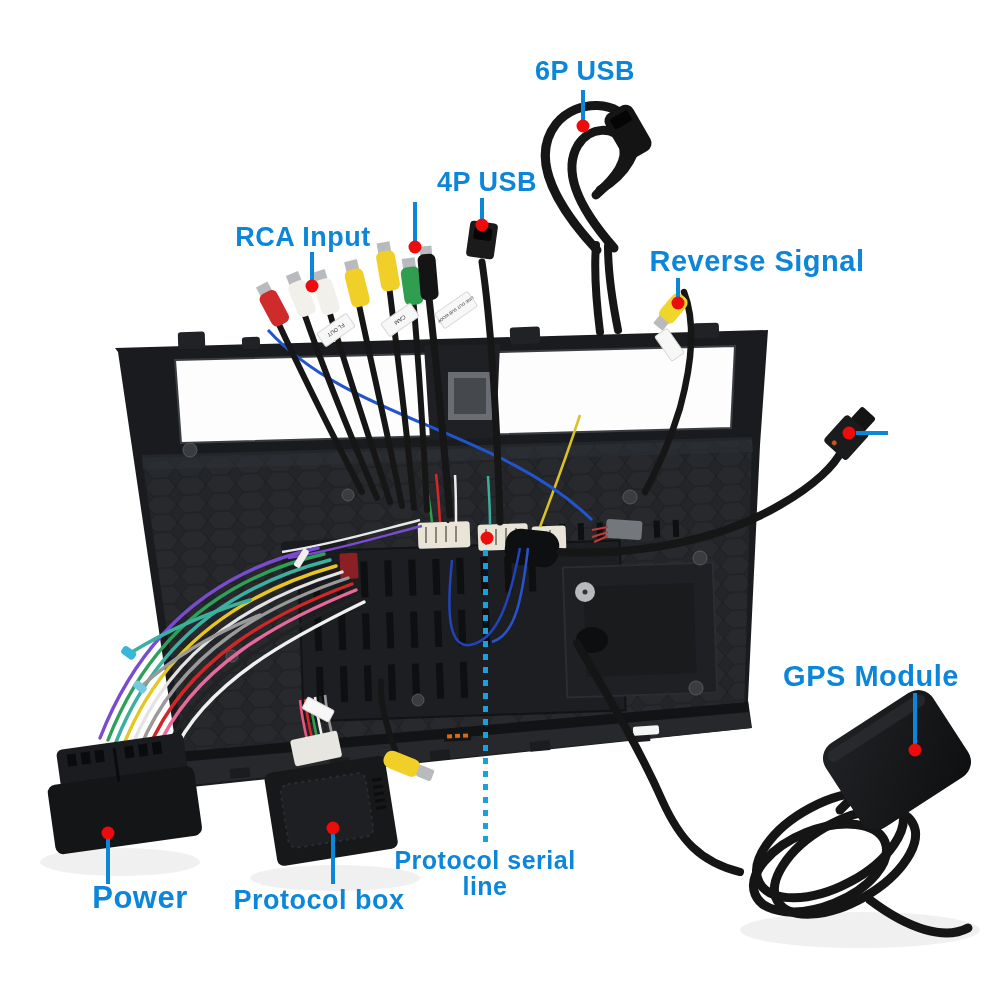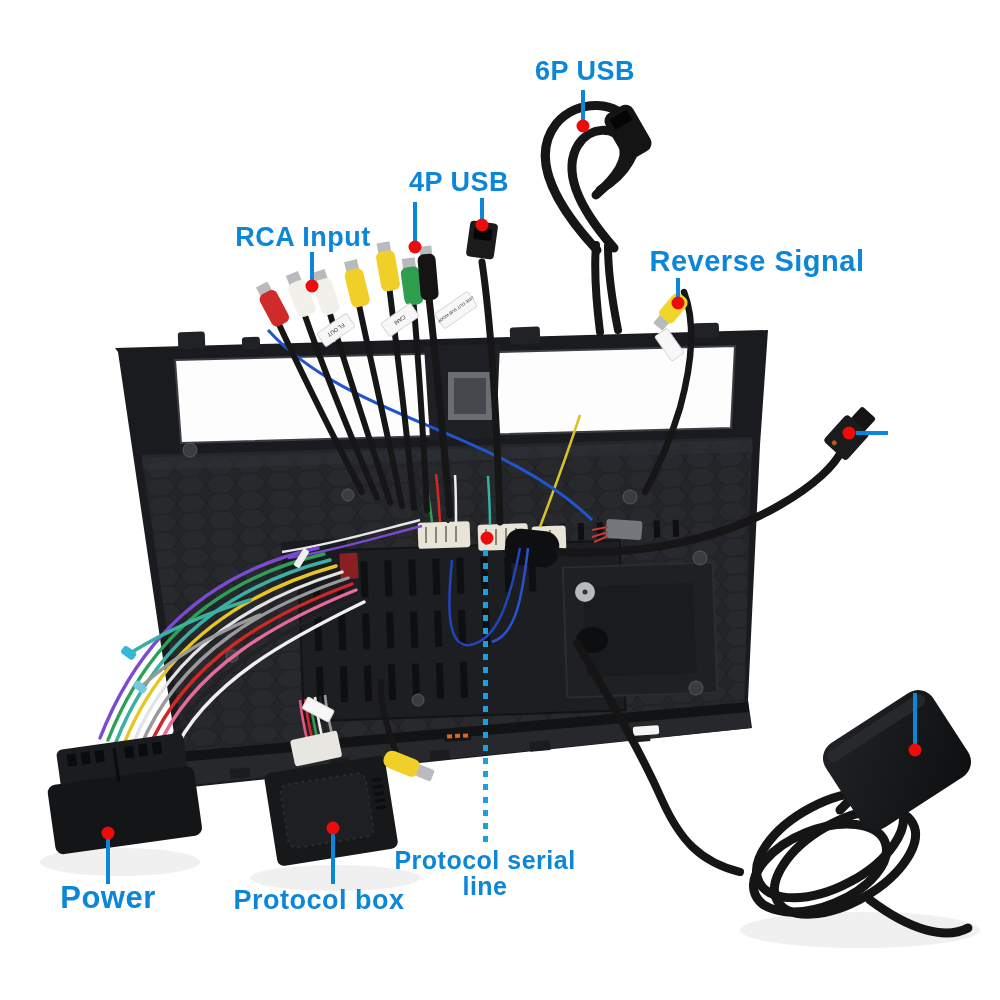--- a/index.html
+++ b/index.html
@@ -9,21 +9,21 @@
   .lbl{position:absolute;transform:translateX(-50%);color:#0c86d8;font-weight:bold;
        font-size:27px;white-space:nowrap;letter-spacing:.5px;}
   .lbl-left{position:absolute;color:#0c86d8;font-weight:bold;font-size:26px;
        white-space:nowrap;letter-spacing:.5px;}
   .vline{position:absolute;width:4px;background:#0c86d8;}
   .hline{position:absolute;height:4px;background:#0c86d8;}
   .dotline{position:absolute;width:5px;
        background:repeating-linear-gradient(to bottom,#18a0e0 0 6px,transparent 6px 13px);}
   .dot{position:absolute;width:13px;height:13px;border-radius:50%;background:#ed0b0b;
        transform:translate(-50%,-50%);}
-  .fs29{font-size:29px;} .fs31{font-size:31px;} .fs25{font-size:25px;}
+  .fs29{font-size:29px;} .fs31{font-size:31px;margin-left:32px;} .fs25{font-size:25px;}
 </style>
 </head>
 <body>
 
 <div id="stage">
 
 <svg id="photo" width="1000" height="1000" viewBox="0 0 1000 1000">
   <defs>
     <pattern id="cf" width="30" height="18" patternUnits="userSpaceOnUse" patternTransform="rotate(-3)">
       <rect width="30" height="18" fill="#232528"></rect>
@@ -357,21 +357,22 @@
 <div class="dot" style="left:482px;top:225px"></div>
 <div class="dot" style="left:312px;top:286px"></div>
 <div class="dot" style="left:678px;top:303px"></div>
 <div class="dot" style="left:849px;top:433px"></div>
 <div class="dot" style="left:915px;top:750px"></div>
 <div class="dot" style="left:108px;top:833px"></div>
 <div class="dot" style="left:333px;top:828px"></div>
 <div class="dot" style="left:487px;top:538px"></div>
 
 <div class="lbl" style="left:585px;top:56px">6P USB</div>
-<div class="lbl" style="left:459px;top:167px">4P USB</div>
+<div class="lbl" style="left:487px;top:167px">4P USB</div>
 <div class="lbl fs29" style="left:757px;top:245px">Reverse Signal</div>
 <div class="lbl" style="left:303px;top:222px">RCA Input</div>
+<div class="lbl fs29" style="left:871px;top:660px">GPS Module</div>
 <div class="lbl fs31" style="left:108px;top:880px">Power</div>
 <div class="lbl fs25" style="left:485px;top:846px">Protocol serial</div>
 <div class="lbl" style="left:319px;top:885px">Protocol box</div>
 <div class="lbl fs25" style="left:485px;top:872px">line</div>
 
 </div>
 
 </body></html>

